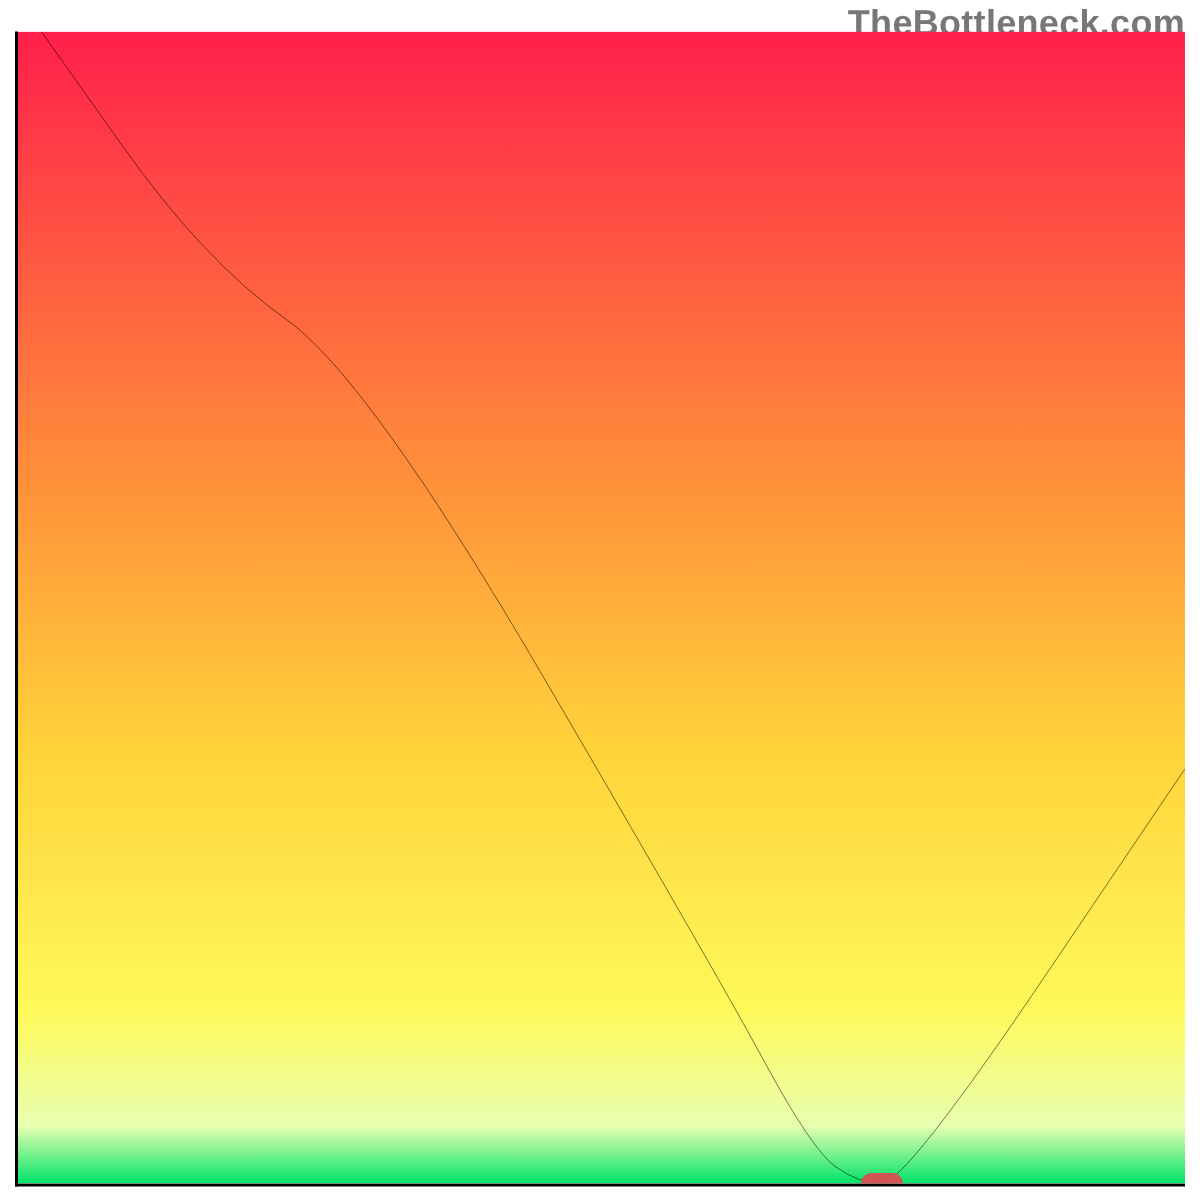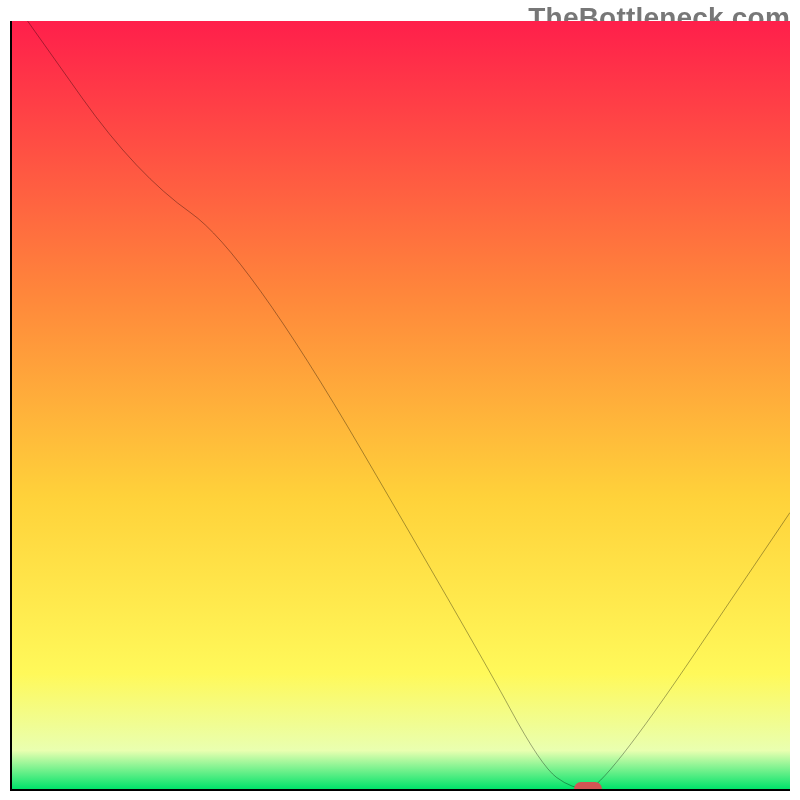--- a/index.html
+++ b/index.html
@@ -26,21 +26,21 @@
     position: absolute;
     left: 0;
     top: 0;
     width: 100%;
     height: 100%;
   }
   .watermark {
     position: absolute;
     top: 2px;
     right: 10px;
-    font-size: 28px;
+    font-size: 24px;
     font-weight: 600;
     color: #777;
     letter-spacing: 0.2px;
     user-select: none;
   }
   .curve-svg {
     position: absolute;
     left: 0;
     top: 0;
     width: 100%;

